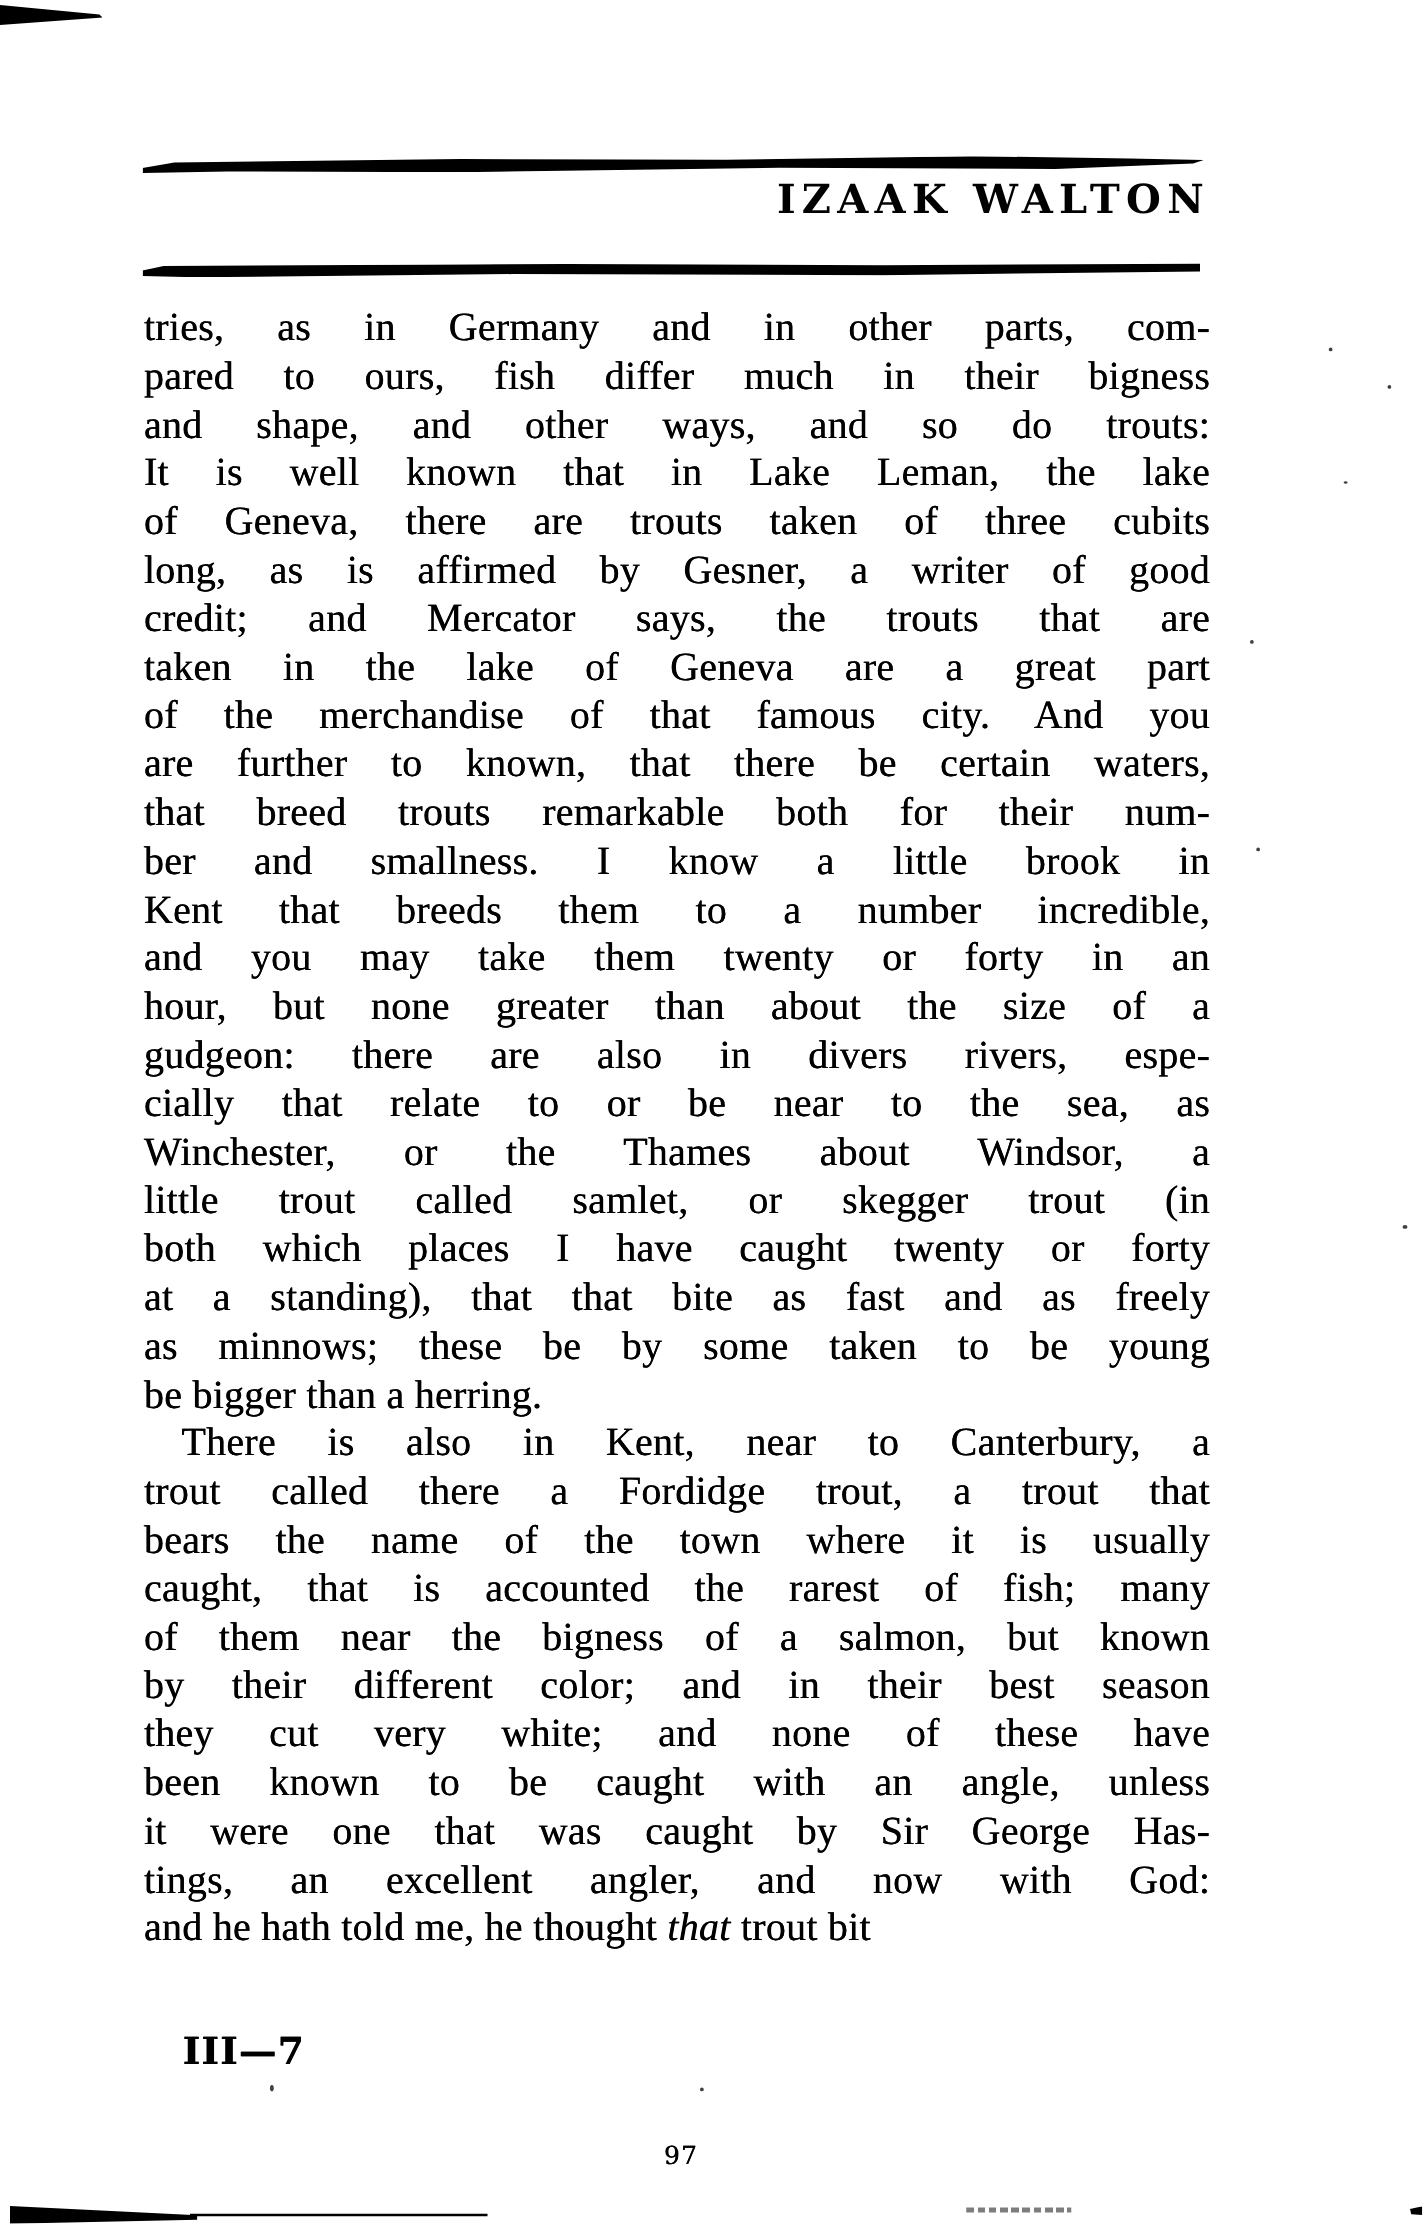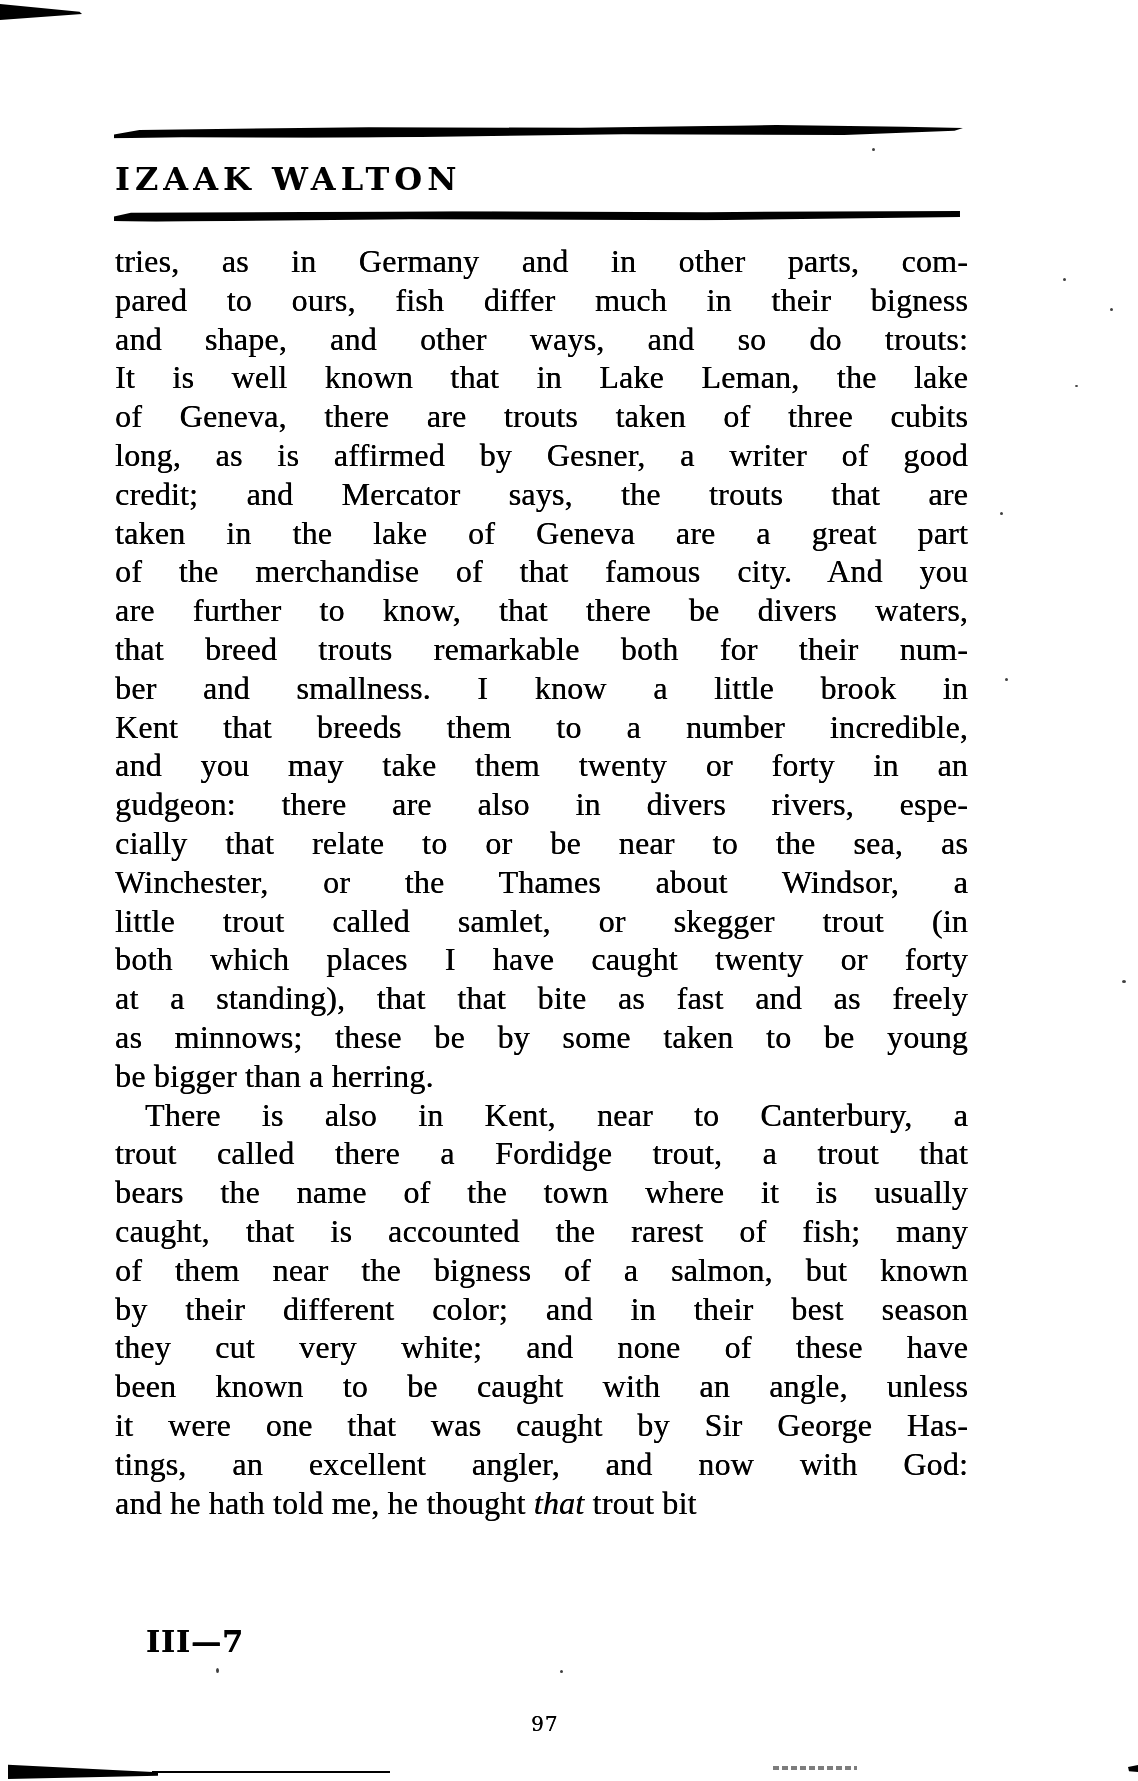--- a/index.html
+++ b/index.html
@@ -45,22 +45,22 @@
     clip-path: polygon(0 60%, 3% 20%, 30% 5%, 55% 18%, 78% 0, 93% 22%, 100% 35%, 99% 60%, 86% 95%, 60% 78%, 30% 100%, 8% 88%, 0 95%);
   }
   .rule-mid {
     position: absolute; left: 114px; top: 211px; width: 846px; height: 10px;
     background: #000;
     transform: rotate(-0.12deg);
     clip-path: polygon(0 45%, 2% 10%, 40% 0, 70% 15%, 100% 8%, 100% 70%, 70% 95%, 35% 80%, 5% 100%, 0 90%);
   }
 
   .header-title {
-    position: absolute; left: 115px; top: 160px; width: 853px;
-    text-align: left;
+    position: absolute; left: 115px; top: 140px; width: 853px;
+    text-align: right;
     font-weight: bold;
     font-size: 32px;
     letter-spacing: 5px;
     white-space: nowrap;
   }
 
   .body-text {
     position: absolute; left: 115px; top: 242px; width: 853px;
   }
   .line {
@@ -115,25 +115,26 @@
   <div class="body-text">
     <div class="line">tries, as in Germany and in other parts, com-</div>
     <div class="line">pared to ours, fish differ much in their bigness</div>
     <div class="line">and shape, and other ways, and so do trouts:</div>
     <div class="line">It is well known that in Lake Leman, the lake</div>
     <div class="line">of Geneva, there are trouts taken of three cubits</div>
     <div class="line">long, as is affirmed by Gesner, a writer of good</div>
     <div class="line">credit; and Mercator says, the trouts that are</div>
     <div class="line">taken in the lake of Geneva are a great part</div>
     <div class="line">of the merchandise of that famous city. And you</div>
-    <div class="line">are further to know, that there be divers waters,</div>
+    <div class="line">are further to known, that there be certain waters,</div>
     <div class="line">that breed trouts remarkable both for their num-</div>
     <div class="line">ber and smallness. I know a little brook in</div>
     <div class="line">Kent that breeds them to a number incredible,</div>
     <div class="line">and you may take them twenty or forty in an</div>
+    <div class="line">hour, but none greater than about the size of a</div>
     <div class="line">gudgeon: there are also in divers rivers, espe-</div>
     <div class="line">cially that relate to or be near to the sea, as</div>
     <div class="line">Winchester, or the Thames about Windsor, a</div>
     <div class="line">little trout called samlet, or skegger trout (in</div>
     <div class="line">both which places I have caught twenty or forty</div>
     <div class="line">at a standing), that that bite as fast and as freely</div>
     <div class="line">as minnows; these be by some taken to be young</div>
     <div class="line end">be bigger than a herring.</div>
     <div class="line indent">There is also in Kent, near to Canterbury, a</div>
     <div class="line">trout called there a Fordidge trout, a trout that</div>

